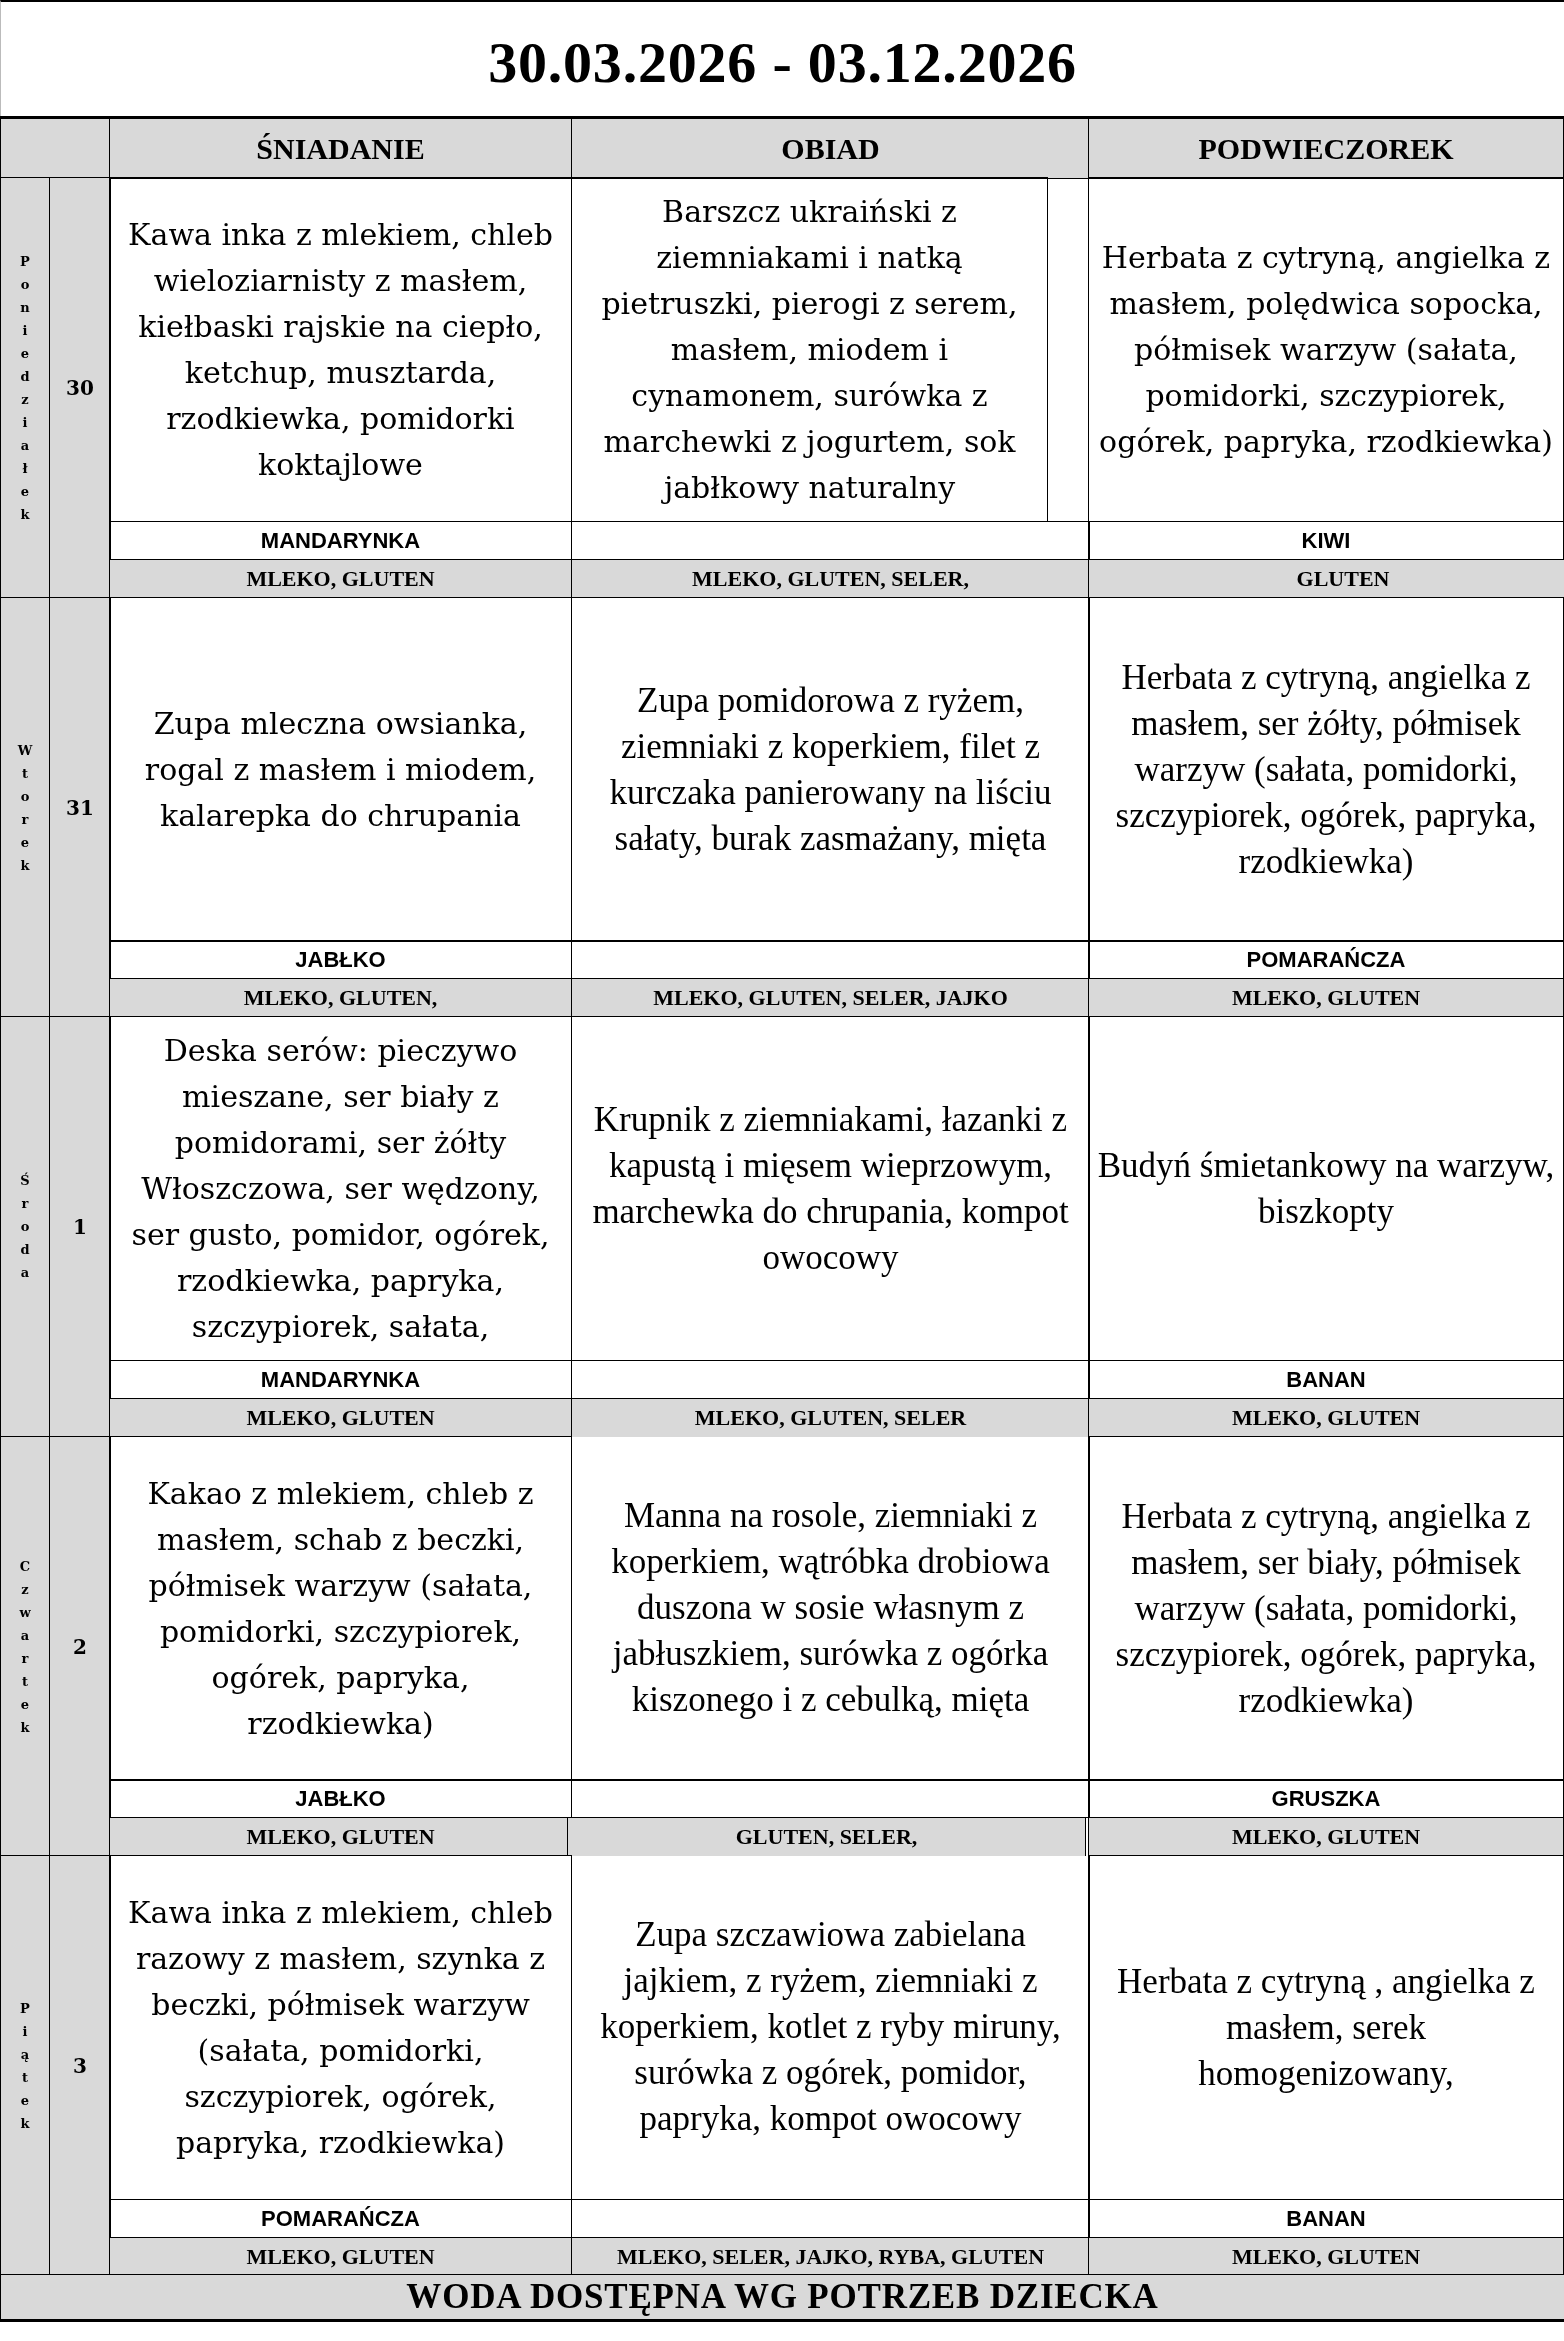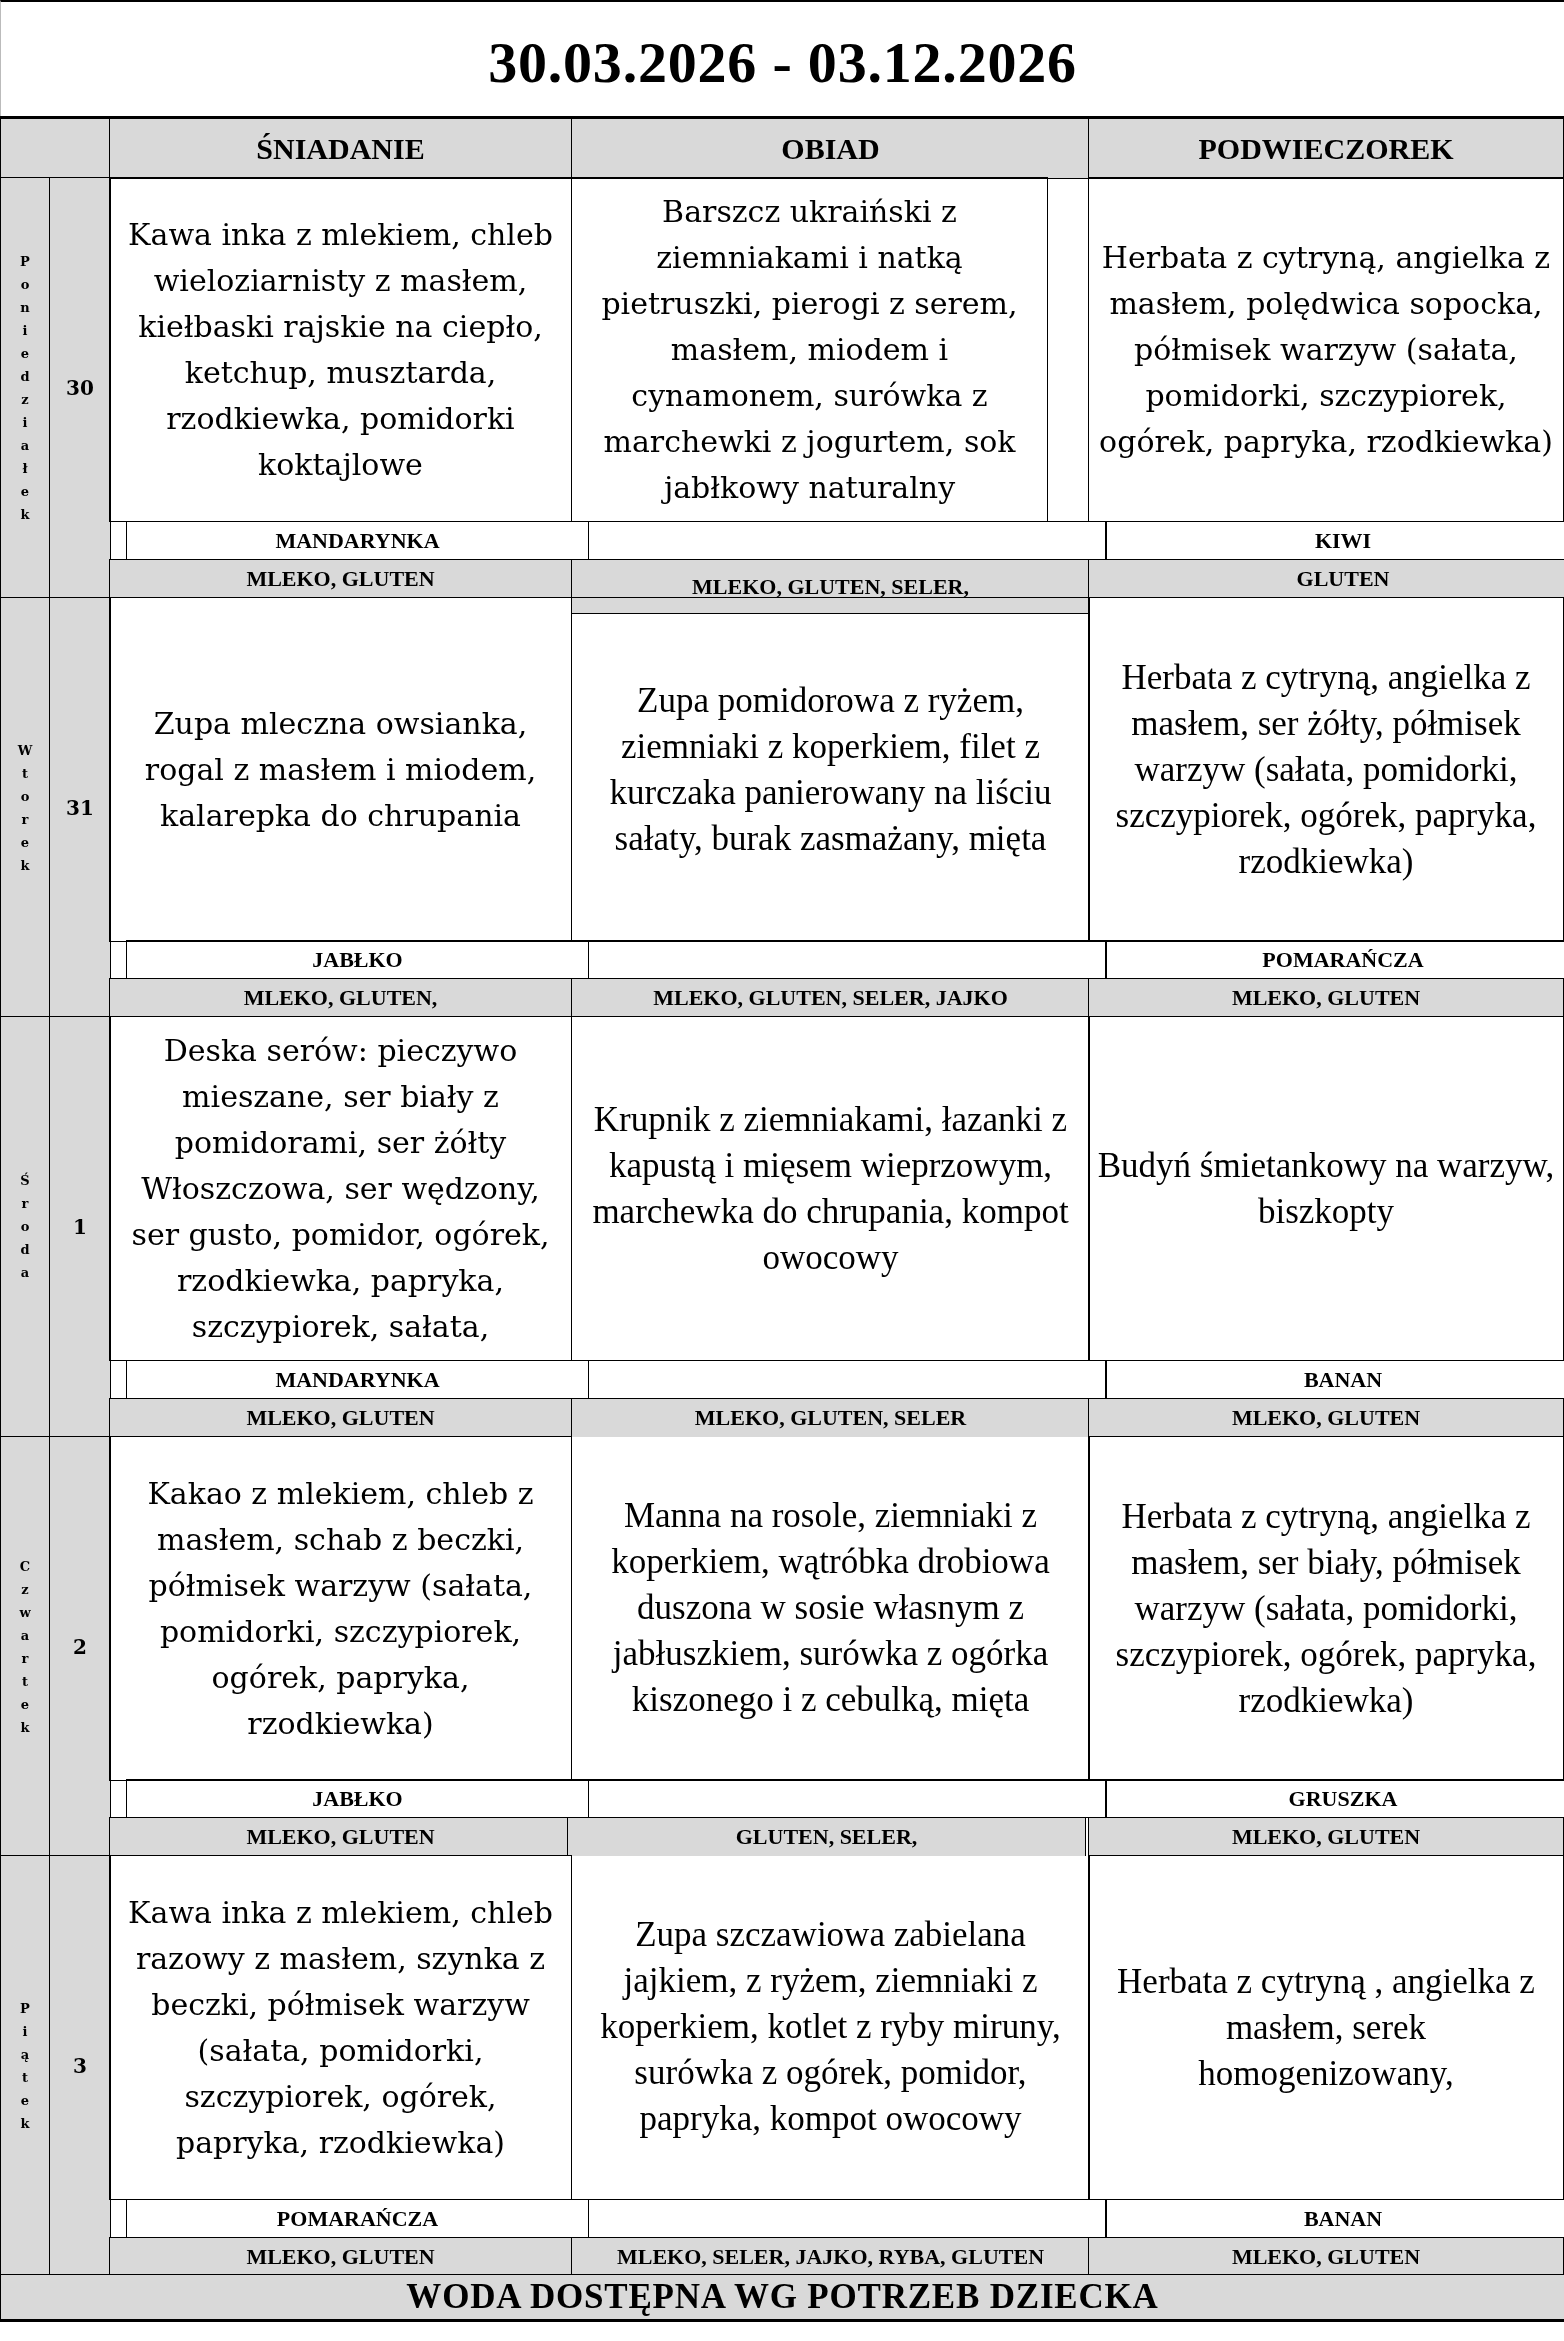--- a/index.html
+++ b/index.html
@@ -11,21 +11,21 @@
                display: flex; align-items: center; justify-content: center; }
   .title { font-family: "Liberation Serif", "DejaVu Serif", serif; font-weight: bold;
            font-size: 58px; letter-spacing: 0.8px; margin-top: 7.6px; }
   .grid { position: absolute; left: 0; top: 116px; width: 1565px; }
   .cell { position: absolute; box-sizing: border-box; border: 1.5px solid #000;
           display: flex; align-items: center; justify-content: center; text-align: center; overflow: hidden; }
   .gray { background: #d9d9d9; }
   .hdr { font-family: "Liberation Serif", serif; font-weight: bold; font-size: 30px; }
   .meal { font-family: "DejaVu Serif", serif; font-size: 30px; line-height: 46px; padding: 0 7.6px; }
   .meal.narrow { font-family: "Liberation Serif", serif; font-size: 35px; line-height: 46px; }
-  .fruit { font-family: Liberation Serif, serif; font-weight: bold; font-size: 22px; margin-left: 17px; }
+  .fruit { font-family: Liberation Sans, sans-serif; font-weight: bold; font-size: 22px; }
   .allergen { font-family: "Liberation Serif", serif; font-weight: bold; font-size: 22px; }
   .dayname { font-family: "DejaVu Serif", serif; font-weight: bold; font-size: 13px;
              flex-direction: column; line-height: 23px; }
   .dayname span { display: block; }
   .daynum { font-family: "DejaVu Serif", serif; font-weight: bold; font-size: 20px; }
   .footer { font-family: "Liberation Serif", serif; font-weight: bold; font-size: 35px; letter-spacing: 0.8px; }
   .thick-top { border-top: 3.8px solid #000; }
   .thick-bottom { border-bottom: 3.8px solid #000; }
   .no-bottom { border-bottom: none; }
 </style>
@@ -60,21 +60,21 @@
           <span>k</span>
         </div>
       <div class="cell gray daynum" style="left:49px;top:61px;width:62px;height:421px;">30</div>
       <div class="cell meal" style="left:109px;top:61px;width:463px;height:345px;">Kawa inka z mlekiem, chleb wieloziarnisty z masłem, kiełbaski rajskie na ciepło, ketchup, musztarda, rzodkiewka, pomidorki koktajlowe</div>
       <div class="cell meal" style="left:571px;top:61px;width:477px;height:345px;">Barszcz ukraiński  z ziemniakami i natką pietruszki, pierogi z serem, masłem, miodem i cynamonem, surówka z marchewki z jogurtem, sok jabłkowy naturalny</div>
       <div class="cell meal" style="left:1088px;top:61px;width:476px;height:345px;">Herbata z cytryną, angielka z masłem, polędwica sopocka, półmisek warzyw (sałata, pomidorki, szczypiorek, ogórek, papryka, rzodkiewka)</div>
       <div class="cell fruit" style="left:109px;top:405px;width:463px;height:39px;">MANDARYNKA</div>
       <div class="cell fruit" style="left:571px;top:405px;width:519px;height:39px;"></div>
       <div class="cell fruit" style="left:1088px;top:405px;width:476px;height:39px;">KIWI</div>
       <div class="cell gray allergen" style="left:109px;top:443px;width:463px;height:39px;">MLEKO, GLUTEN</div>
-      <div class="cell gray allergen" style="left:571px;top:443px;width:519px;height:55px;">MLEKO, GLUTEN, SELER,</div>
+      <div class="cell gray allergen" style="left:571px;top:443px;width:519px;height:39px;">MLEKO, GLUTEN, SELER,</div>
       <div class="cell gray allergen" style="left:1088px;top:443px;width:510px;height:39px;">GLUTEN</div>
     </div>
 
     <div class="day-block">
       <div class="cell gray dayname" style="left:0;top:481px;width:50px;height:421px;">
           <span>W</span>
           <span>t</span>
           <span>o</span>
           <span>r</span>
           <span>e</span>

